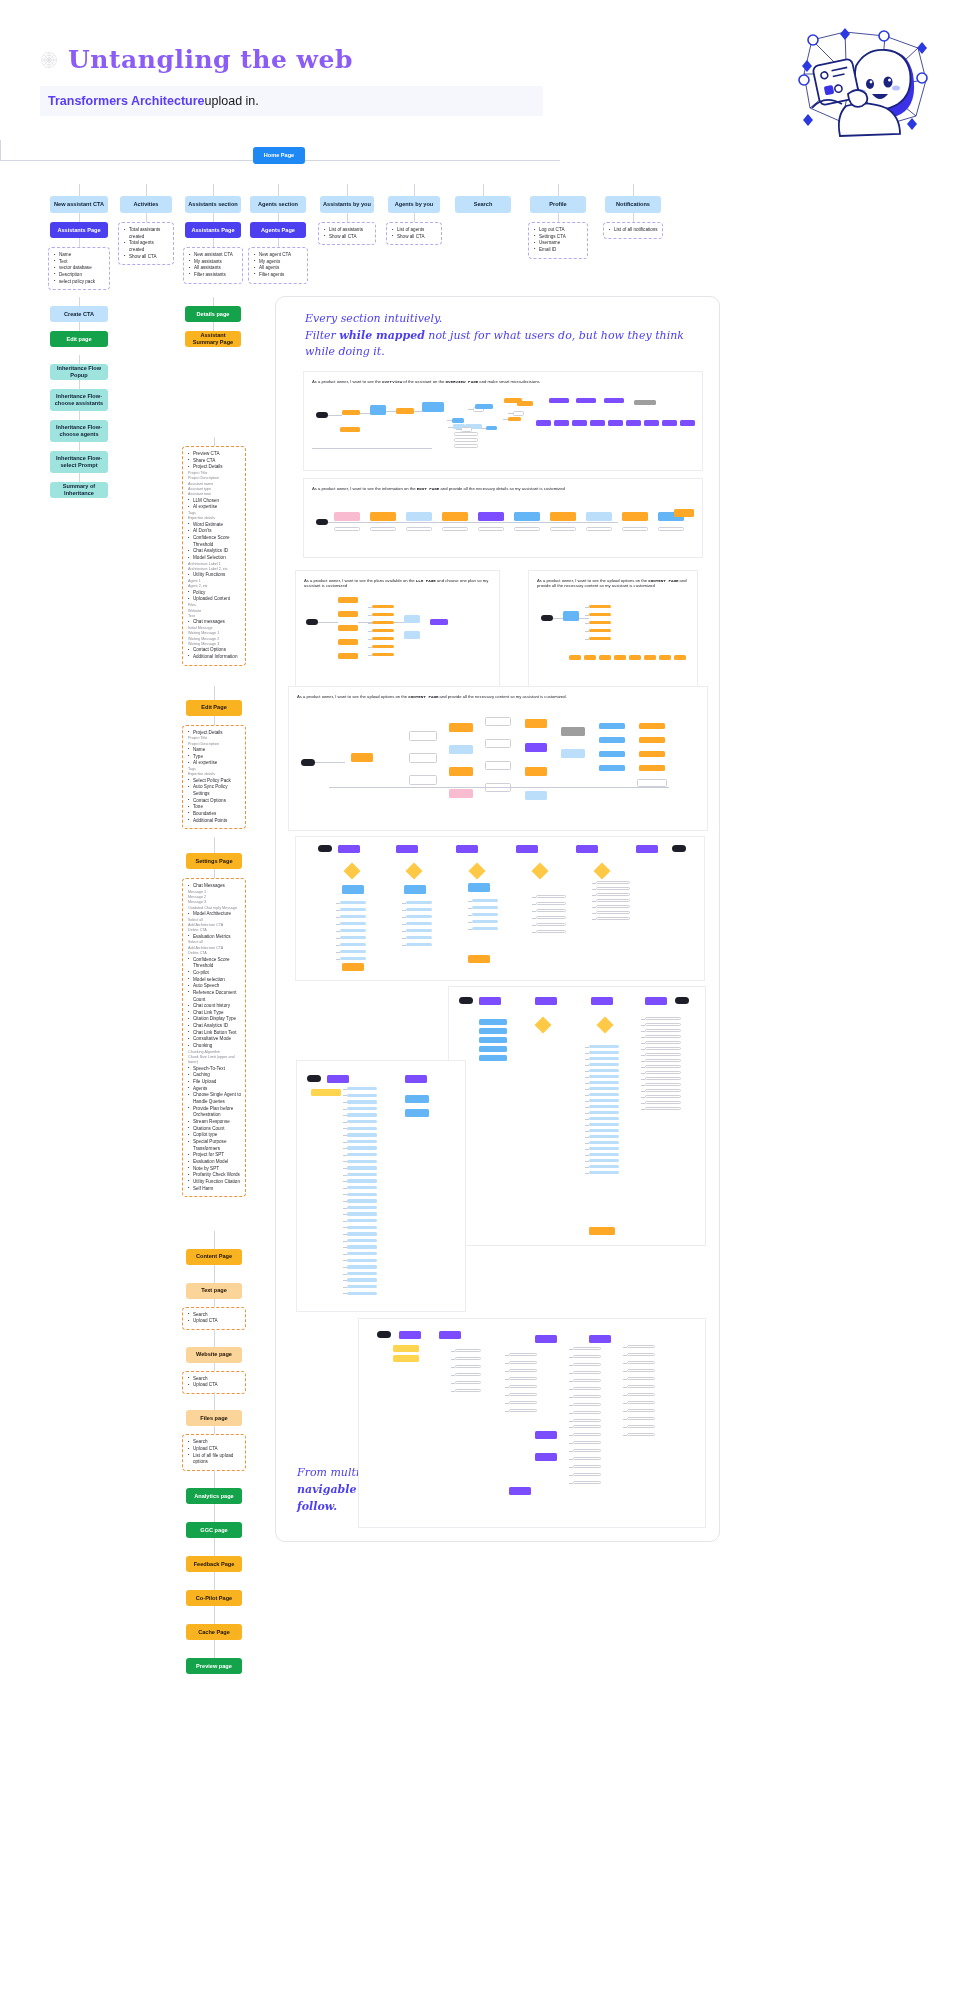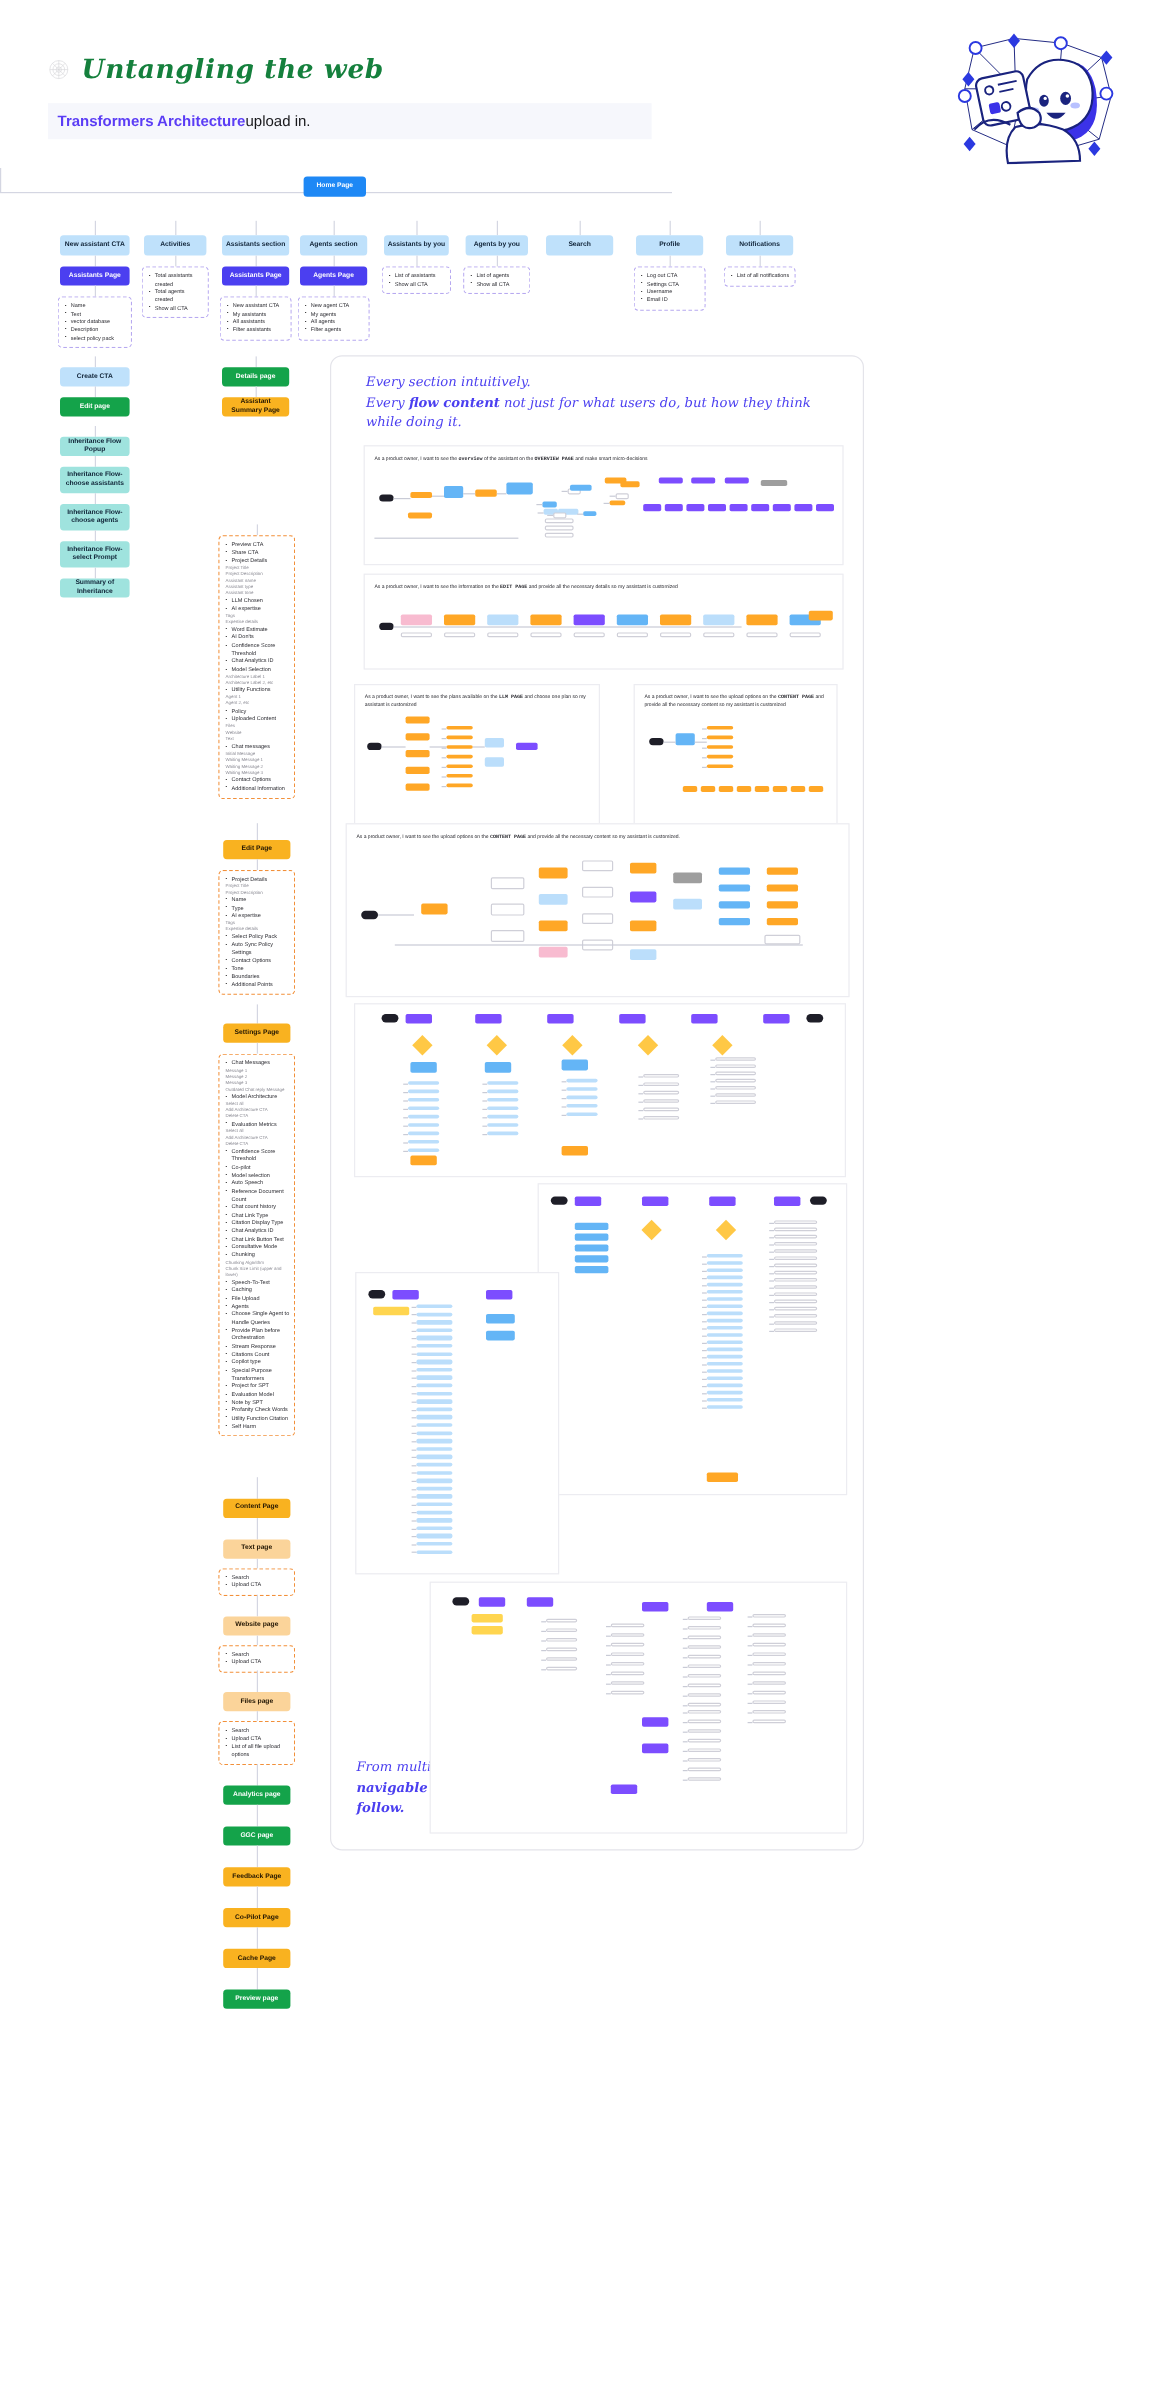--- a/index.html
+++ b/index.html
@@ -9,24 +9,23 @@
     font-family: "Liberation Sans", sans-serif;
     position: relative;
     overflow: hidden;
   }
   
   .header { position:absolute; left:0; top:0; width:979px; height:160px; }
   .brand { position:absolute; left:40px; top:45px; display:flex; align-items:center; gap:10px; }
   .brand-icon { width:18px; height:18px; opacity:.35; }
   .brand-title {
     font-family:"DejaVu Serif", serif;
-    font-style: italic;
     font-weight: 700;
-    font-size: 22px;
-    color:#15803d;
+    font-size: 25px;
+    color:#8b5cf6;
     letter-spacing:.5px;
   }
   .subtitle-bar {
     position:absolute; left:40px; top:86px; width:503px; height:30px;
     background:#f6f7fc; display:flex; align-items:center; padding:0 8px;
     font-size:12.5px; color:#18181b;
   }
   .accent { color:#5b3df5; font-weight:700; }
   .hero-illo { position:absolute; left:790px; top:22px; width:150px; height:115px; }
 
@@ -498,21 +497,21 @@
         <span>Preview page</span>
       </div>
     </div>
 </div>
 
 <div class="panel"></div>
 
 <div class="panel-head">
   <p>
     <span>Every section intuitively.</span><br>
-    <span>Every </span><b>flow content</b><span> not just for what users do, but how they think while doing it.</span>
+    <span>Filter </span><b>while mapped</b><span> not just for what users do, but how they think while doing it.</span>
   </p>
 </div>
 
 <div class="panel-foot">
   <p>
     <span>From multiple complex flows, we crafted a </span><b>clear, navigable blueprint</b><span> — one users could </span><b>intuitively follow.</b>
   </p>
 </div>
 
 <div id="boards">

